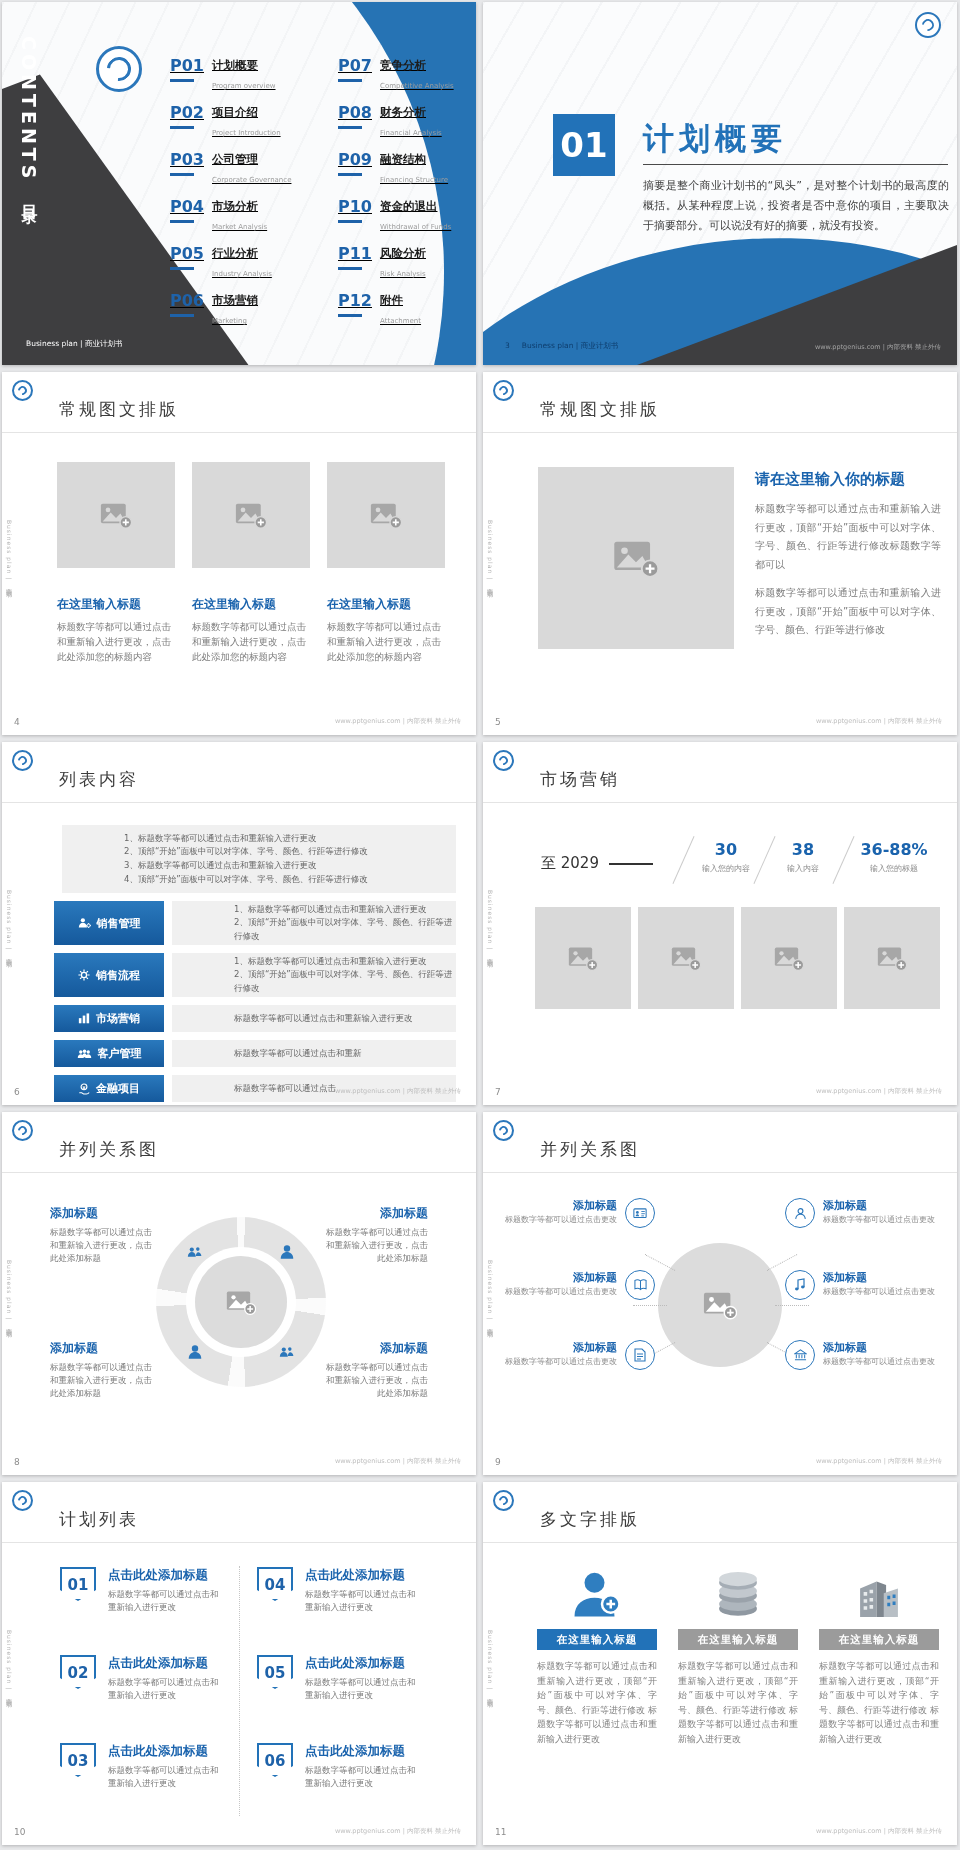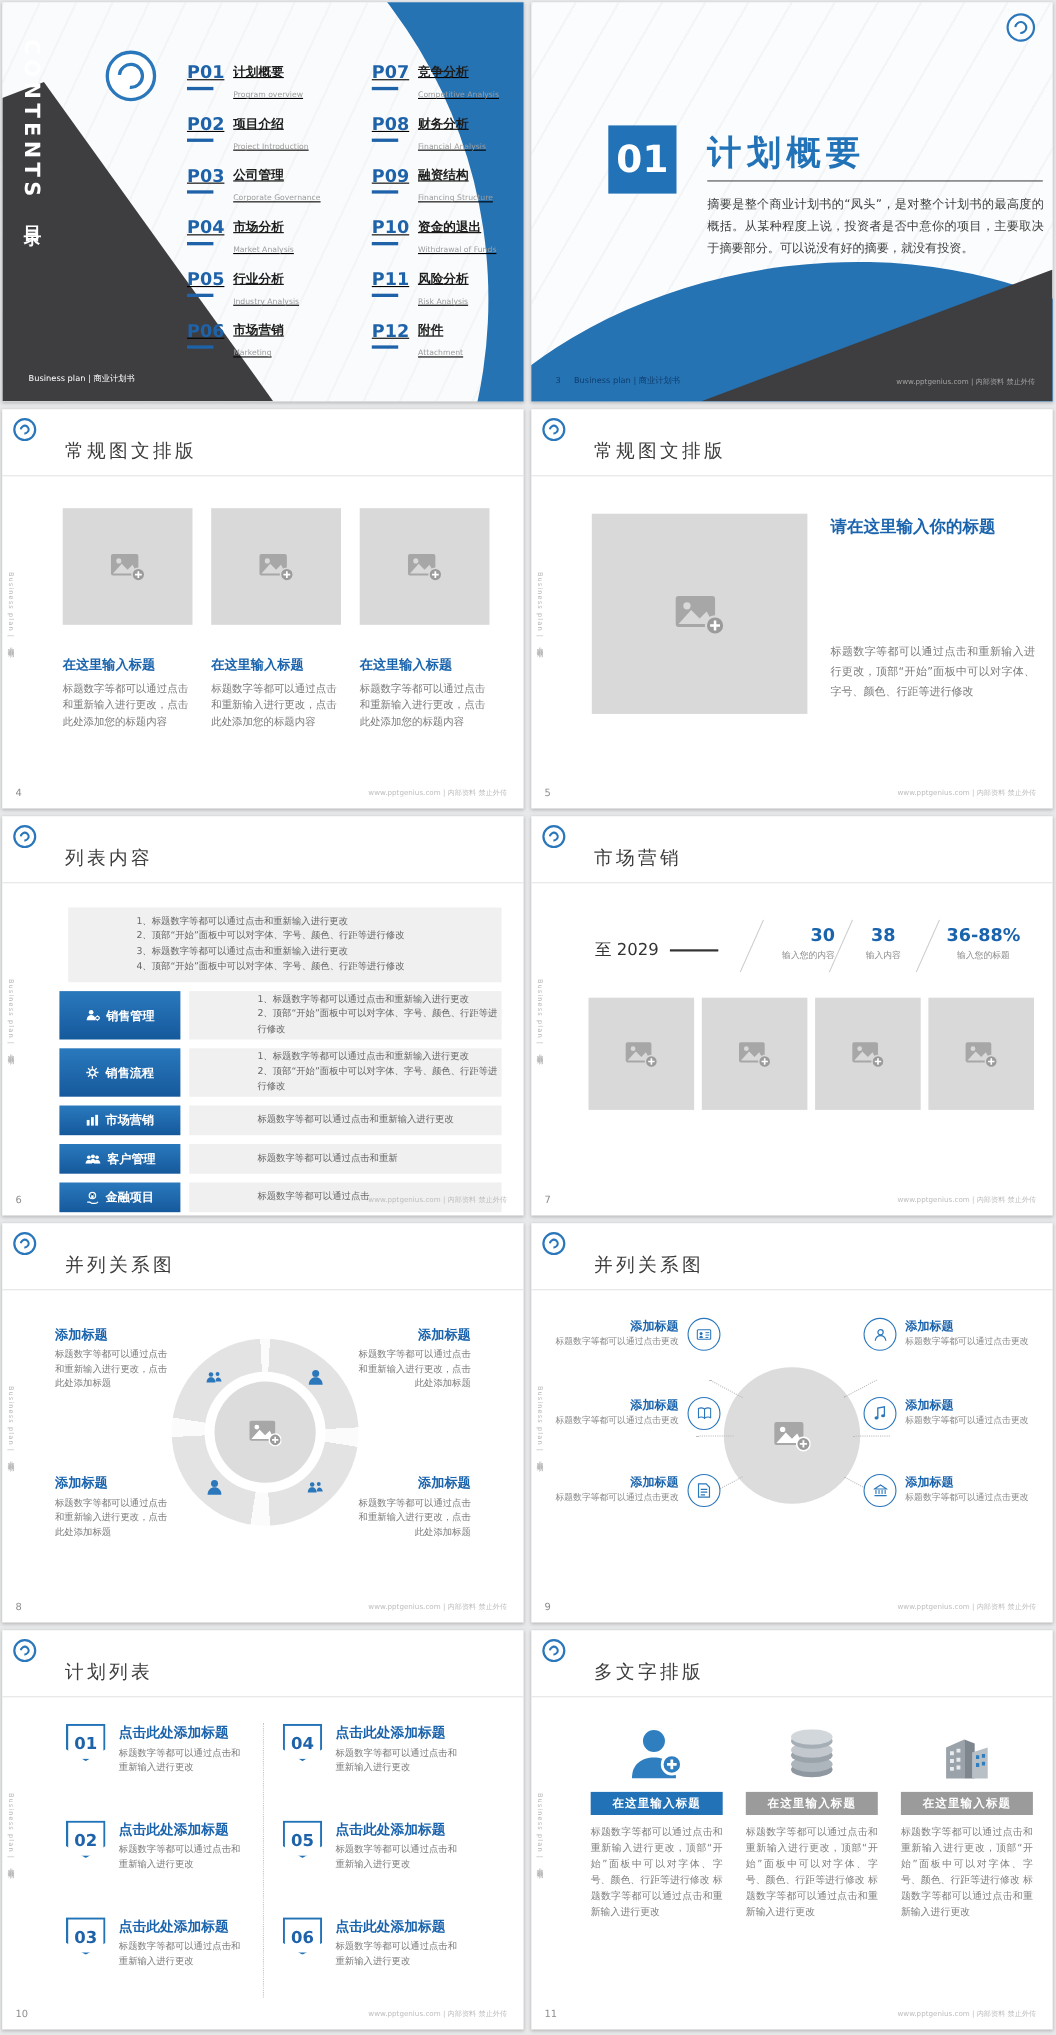--- a/index.html
+++ b/index.html
@@ -286,20 +286,21 @@
     <div class="ph p1-ph">
       <svg viewBox="0 0 36 32" width="46">
           <rect x="1" y="3" width="28" height="22" rx="2" fill="#a7a7a7"></rect>
           <circle cx="9" cy="10" r="2.6" fill="#d9d9d9"></circle>
           <path d="M3 23 L12 13 L18 19 L23 14 L28 23 Z" fill="#d9d9d9"></path>
           <circle cx="29" cy="24" r="6.5" fill="#9b9b9b" stroke="#d9d9d9" stroke-width="1.5"></circle>
           <path d="M29 20.5v7M25.5 24h7" stroke="#fff" stroke-width="1.8"></path>
         </svg>
     </div>
     <div class="p1-h blue-h">请在这里输入你的标题</div>
+    <div class="p1-p1 body-t">标题数字等都可以通过点击和重新输入进行更改，顶部“开始”面板中可以对字体、字号、颜色、行距等进行修改标题数字等都可以</div>
     <div class="p1-p2 body-t">标题数字等都可以通过点击和重新输入进行更改，顶部“开始”面板中可以对字体、字号、颜色、行距等进行修改</div>
 
     <div class="ws-page">5</div>
     <div class="ws-note">www.pptgenius.com | 内部资料 禁止外传</div>
   </div>
 
   <div class="slide">
     <div class="ws-logo">
         <i></i>
       </div>
@@ -402,21 +403,21 @@
     <div class="ws-side">Business plan | 商业计划书</div>
 
     <div class="t-year">
       <span>至 2029</span>
       <i class="t-dash"></i>
     </div>
     <div class="t-sep" style="left:200px;"></div>
     <div class="t-sep" style="left:281px;"></div>
     <div class="t-sep" style="left:360px;"></div>
 
-    <div class="t-stat" style="left:210px;width:66px;text-align:right;">
+    <div class="t-stat" style="left:210px;width:66px;">
       <b>30</b>
       <span>输入您的内容</span>
     </div>
     <div class="t-stat" style="left:288px;width:64px;">
       <b>38</b>
       <span>输入内容</span>
     </div>
     <div class="t-stat" style="left:368px;width:86px;">
       <b>36-88%</b>
       <span>输入您的标题</span>

